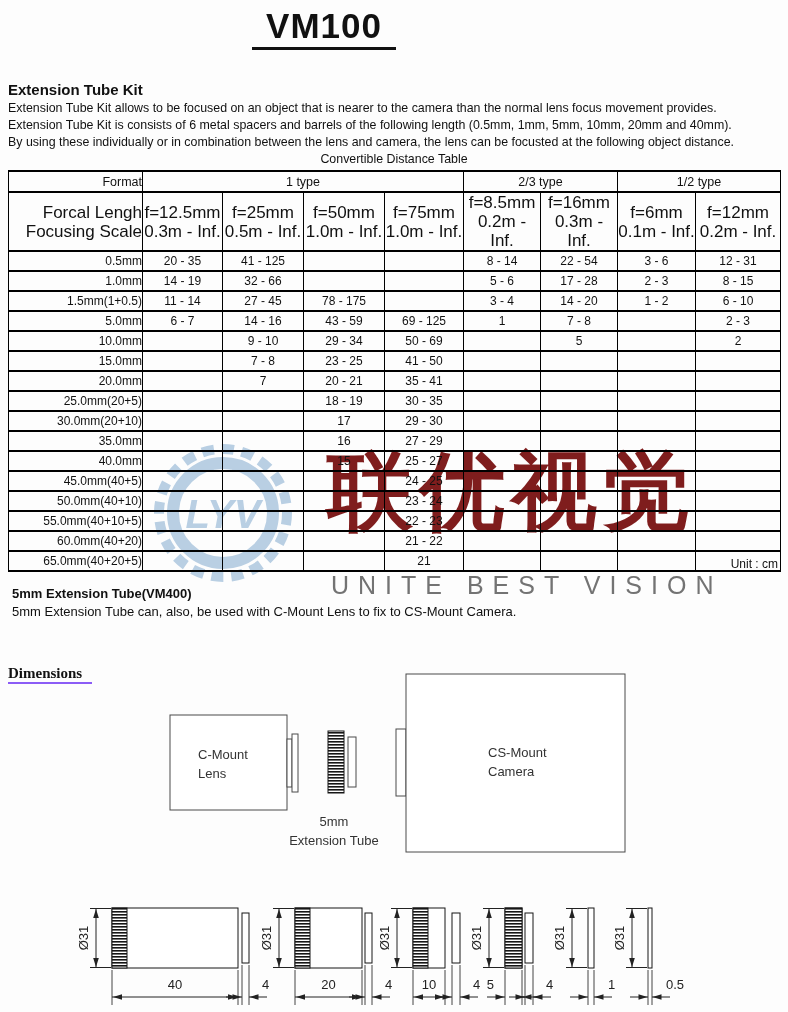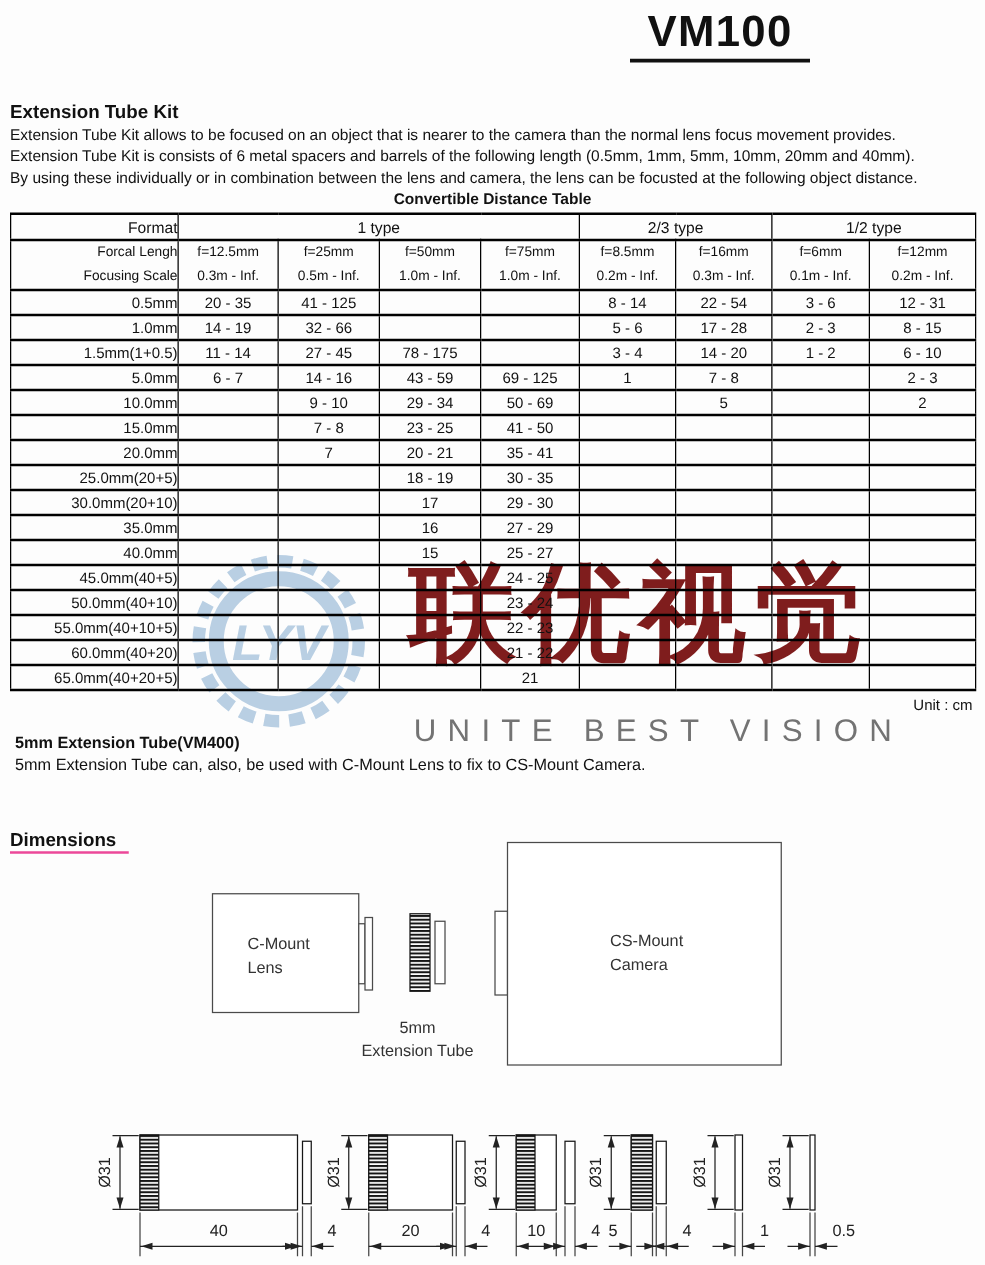--- a/index.html
+++ b/index.html
@@ -7,39 +7,39 @@
         font-family:"Liberation Sans",sans-serif;color:#111;overflow:hidden;}
   
   .watermark{position:absolute;left:135px;top:443px;width:540px;height:150px;z-index:0;}
   .wm-logo{position:absolute;left:0;top:0;}
   .wm-cn{position:absolute;left:192px;top:-2px;font-size:86px;font-weight:bold;
          letter-spacing:6px;line-height:100px;white-space:nowrap;}
   .wm-en{position:absolute;left:196px;top:100px;font-size:25px;letter-spacing:9px;
          font-weight:normal;white-space:nowrap;}
   
   .content{position:relative;z-index:1;}
-  .title-wrap{position:absolute;top:6px;left:0;width:648px;text-align:right;}
+  .title-wrap{position:absolute;top:6px;left:0;width:648px;text-align:center;}
   .title-wrap span{display:inline-block;font-size:35px;font-weight:bold;letter-spacing:1px;
          border-bottom:3px solid #111;padding:0 14px 1px 14px;}
   .sec-heading{position:absolute;left:8px;font-size:15px;font-weight:bold;margin:0;}
   .intro-lines{position:absolute;top:100px;left:8px;width:760px;font-size:12.4px;line-height:17px;}
-  .table-caption{position:absolute;top:152px;left:0;width:788px;text-align:center;font-size:12.4px;font-weight:bold;}
+  .table-caption{position:absolute;top:152px;left:0;width:788px;text-align:center;font-size:12.4px;}
   
   table.dist{position:absolute;top:170px;left:8px;width:772px;border-collapse:collapse;
          table-layout:fixed;font-size:12px;background:transparent;}
   table.dist td{border-left:1px solid #000;border-right:1px solid #000;
          border-top:2px solid #000;border-bottom:2px solid #000;
          text-align:center;padding:0;height:18px;background:transparent;}
   table.dist tr.grp td{height:19px;font-size:12.5px;}
-  table.dist tr.colhead td{height:38px;font-size:11px;margin-top:48px;}
+  table.dist tr.colhead td{height:38px;font-size:17px;margin-top:48px;}
   table.dist tr.colhead td div{line-height:19px;}
   table.dist td.fmt{text-align:right;padding-left:10px;}
   .unit-note{position:absolute;top:557px;right:10px;font-size:12px;}
   .vm400-text{position:absolute;top:604px;left:12px;font-size:13px;}
-  .dim-heading span{display:inline-block;border-bottom:2px solid #ec4899;padding-right:10px;}
+  .dim-heading span{display:inline-block;border-bottom:2px solid #8b5cf6;padding-right:10px;font-family:Liberation Serif, serif;}
   
   .svgbox{position:absolute;}
   text.lbl{font-family:"Liberation Sans",sans-serif;font-size:13px;fill:#333;}
   text.dimtxt{font-family:"Liberation Sans",sans-serif;font-size:13px;fill:#222;}
 </style>
 </head>
 <body>
 
 <div class="page">
 

